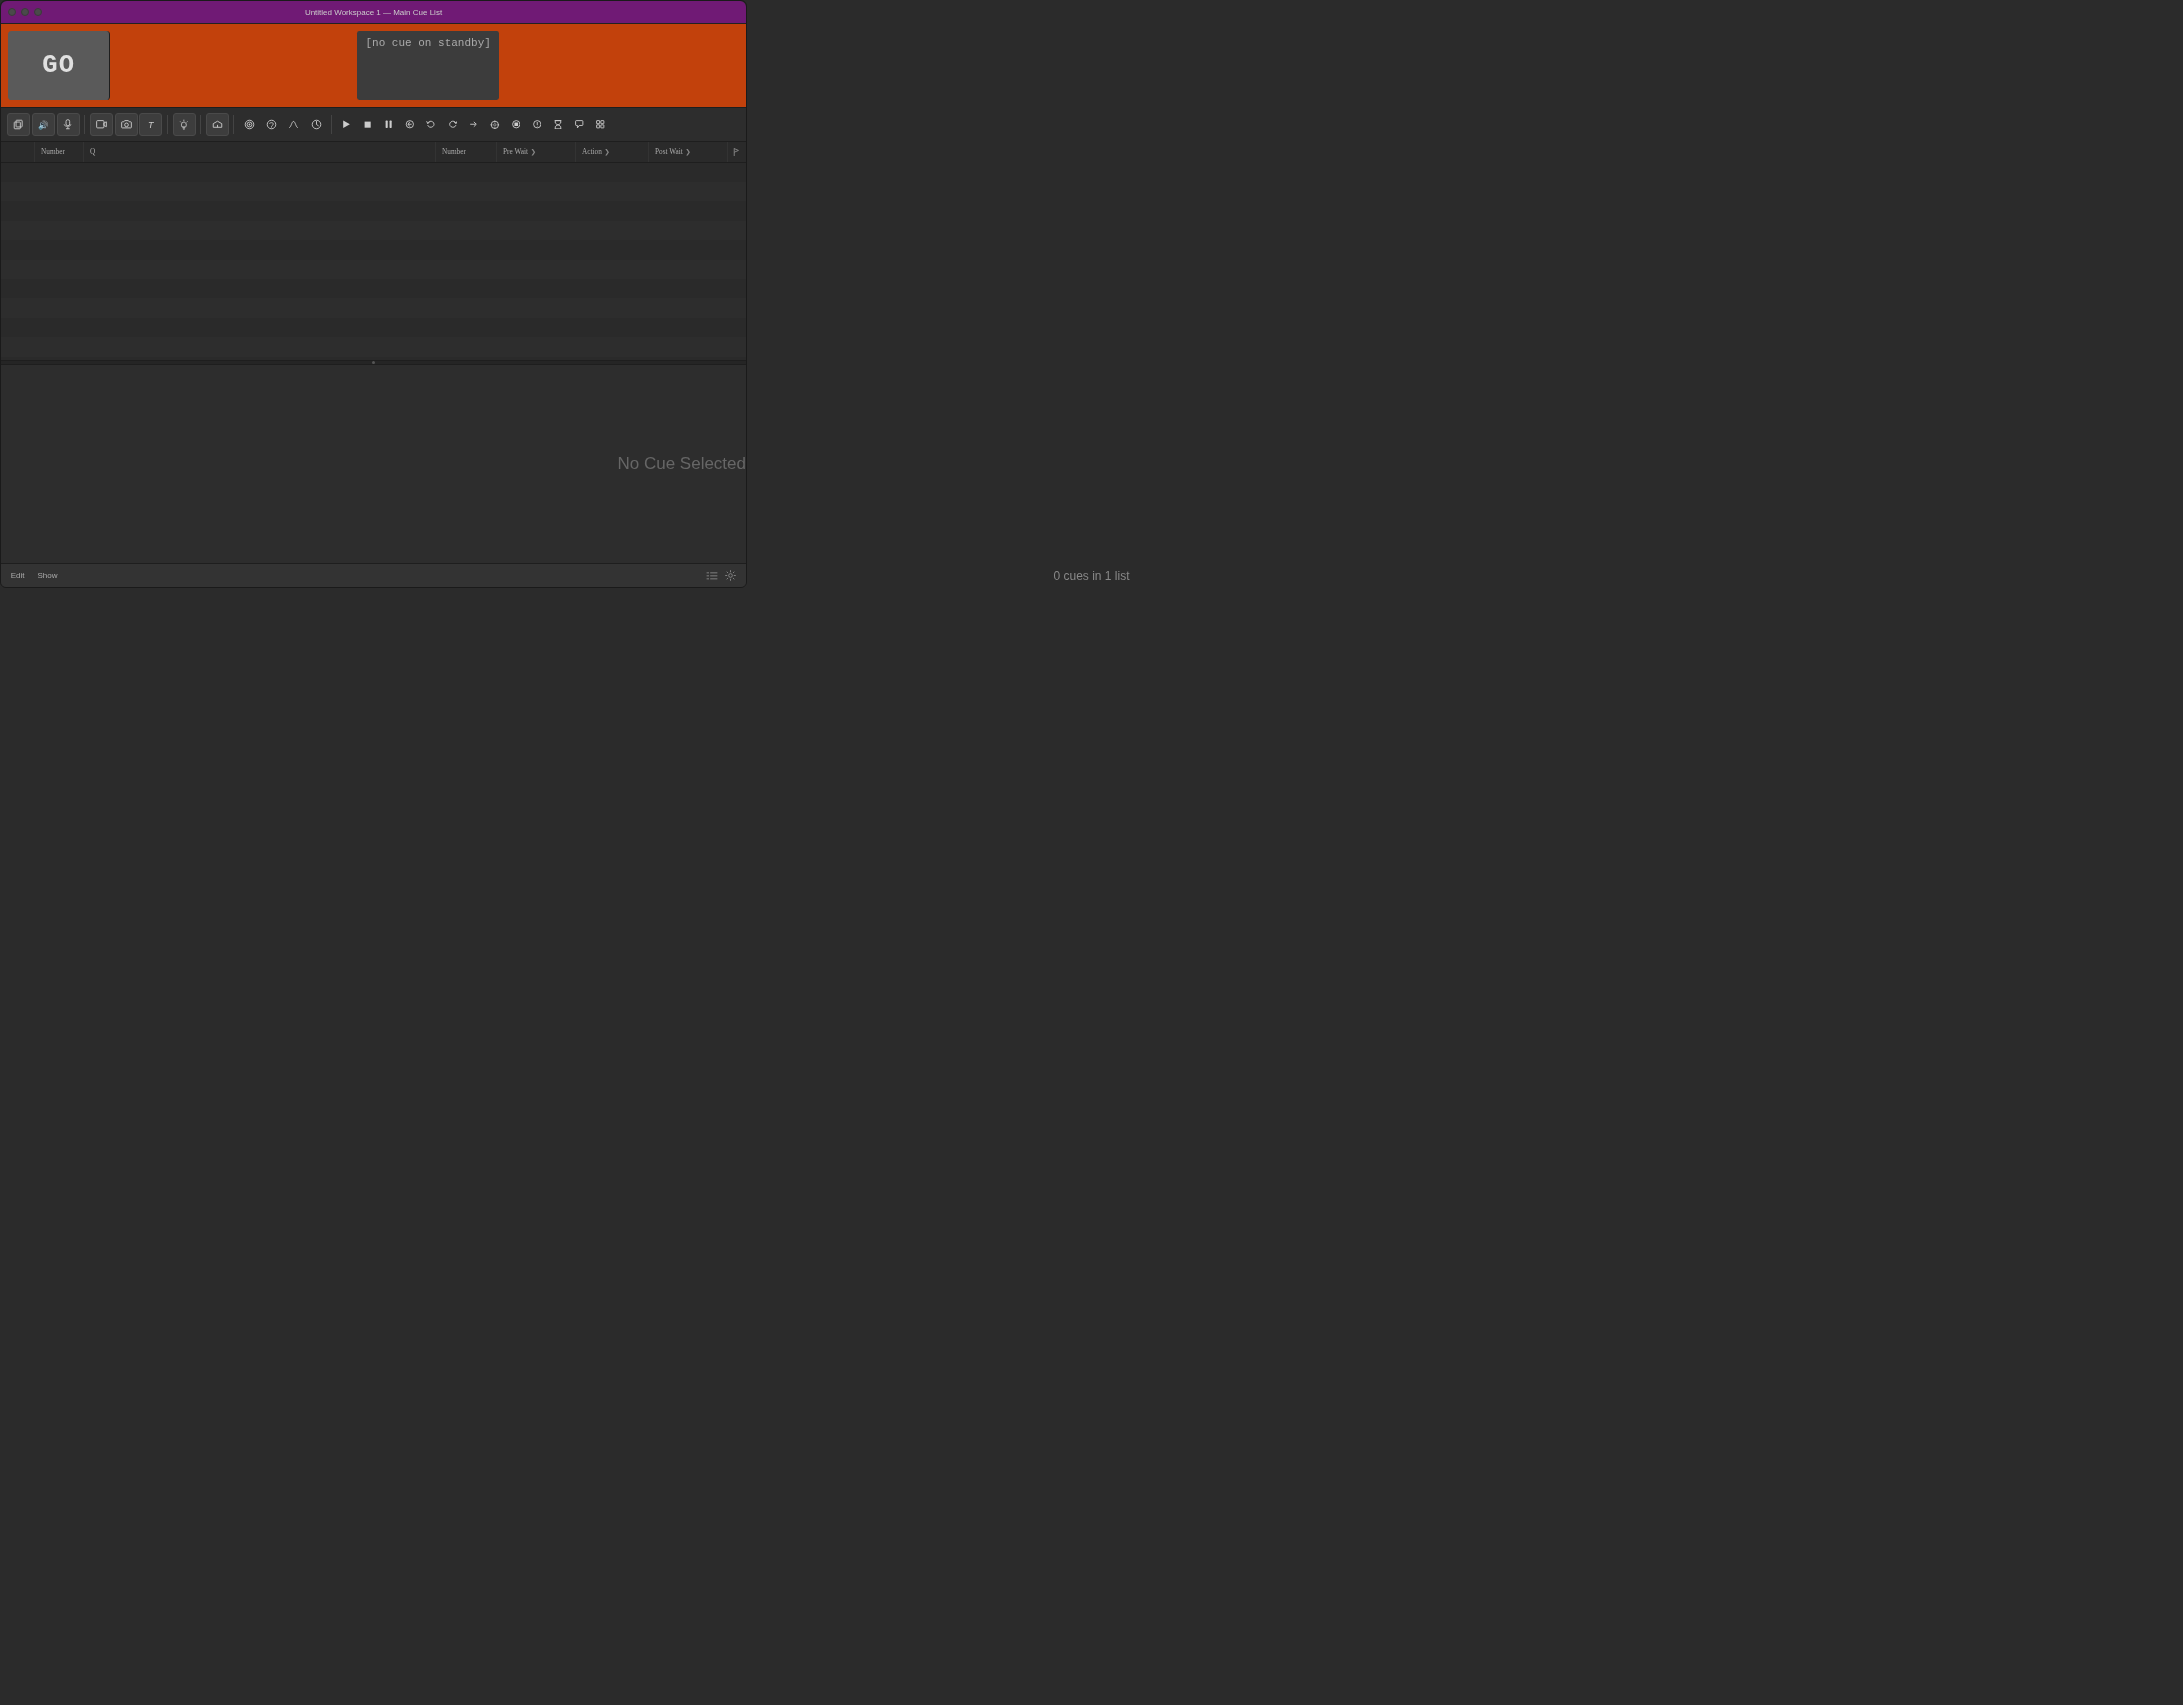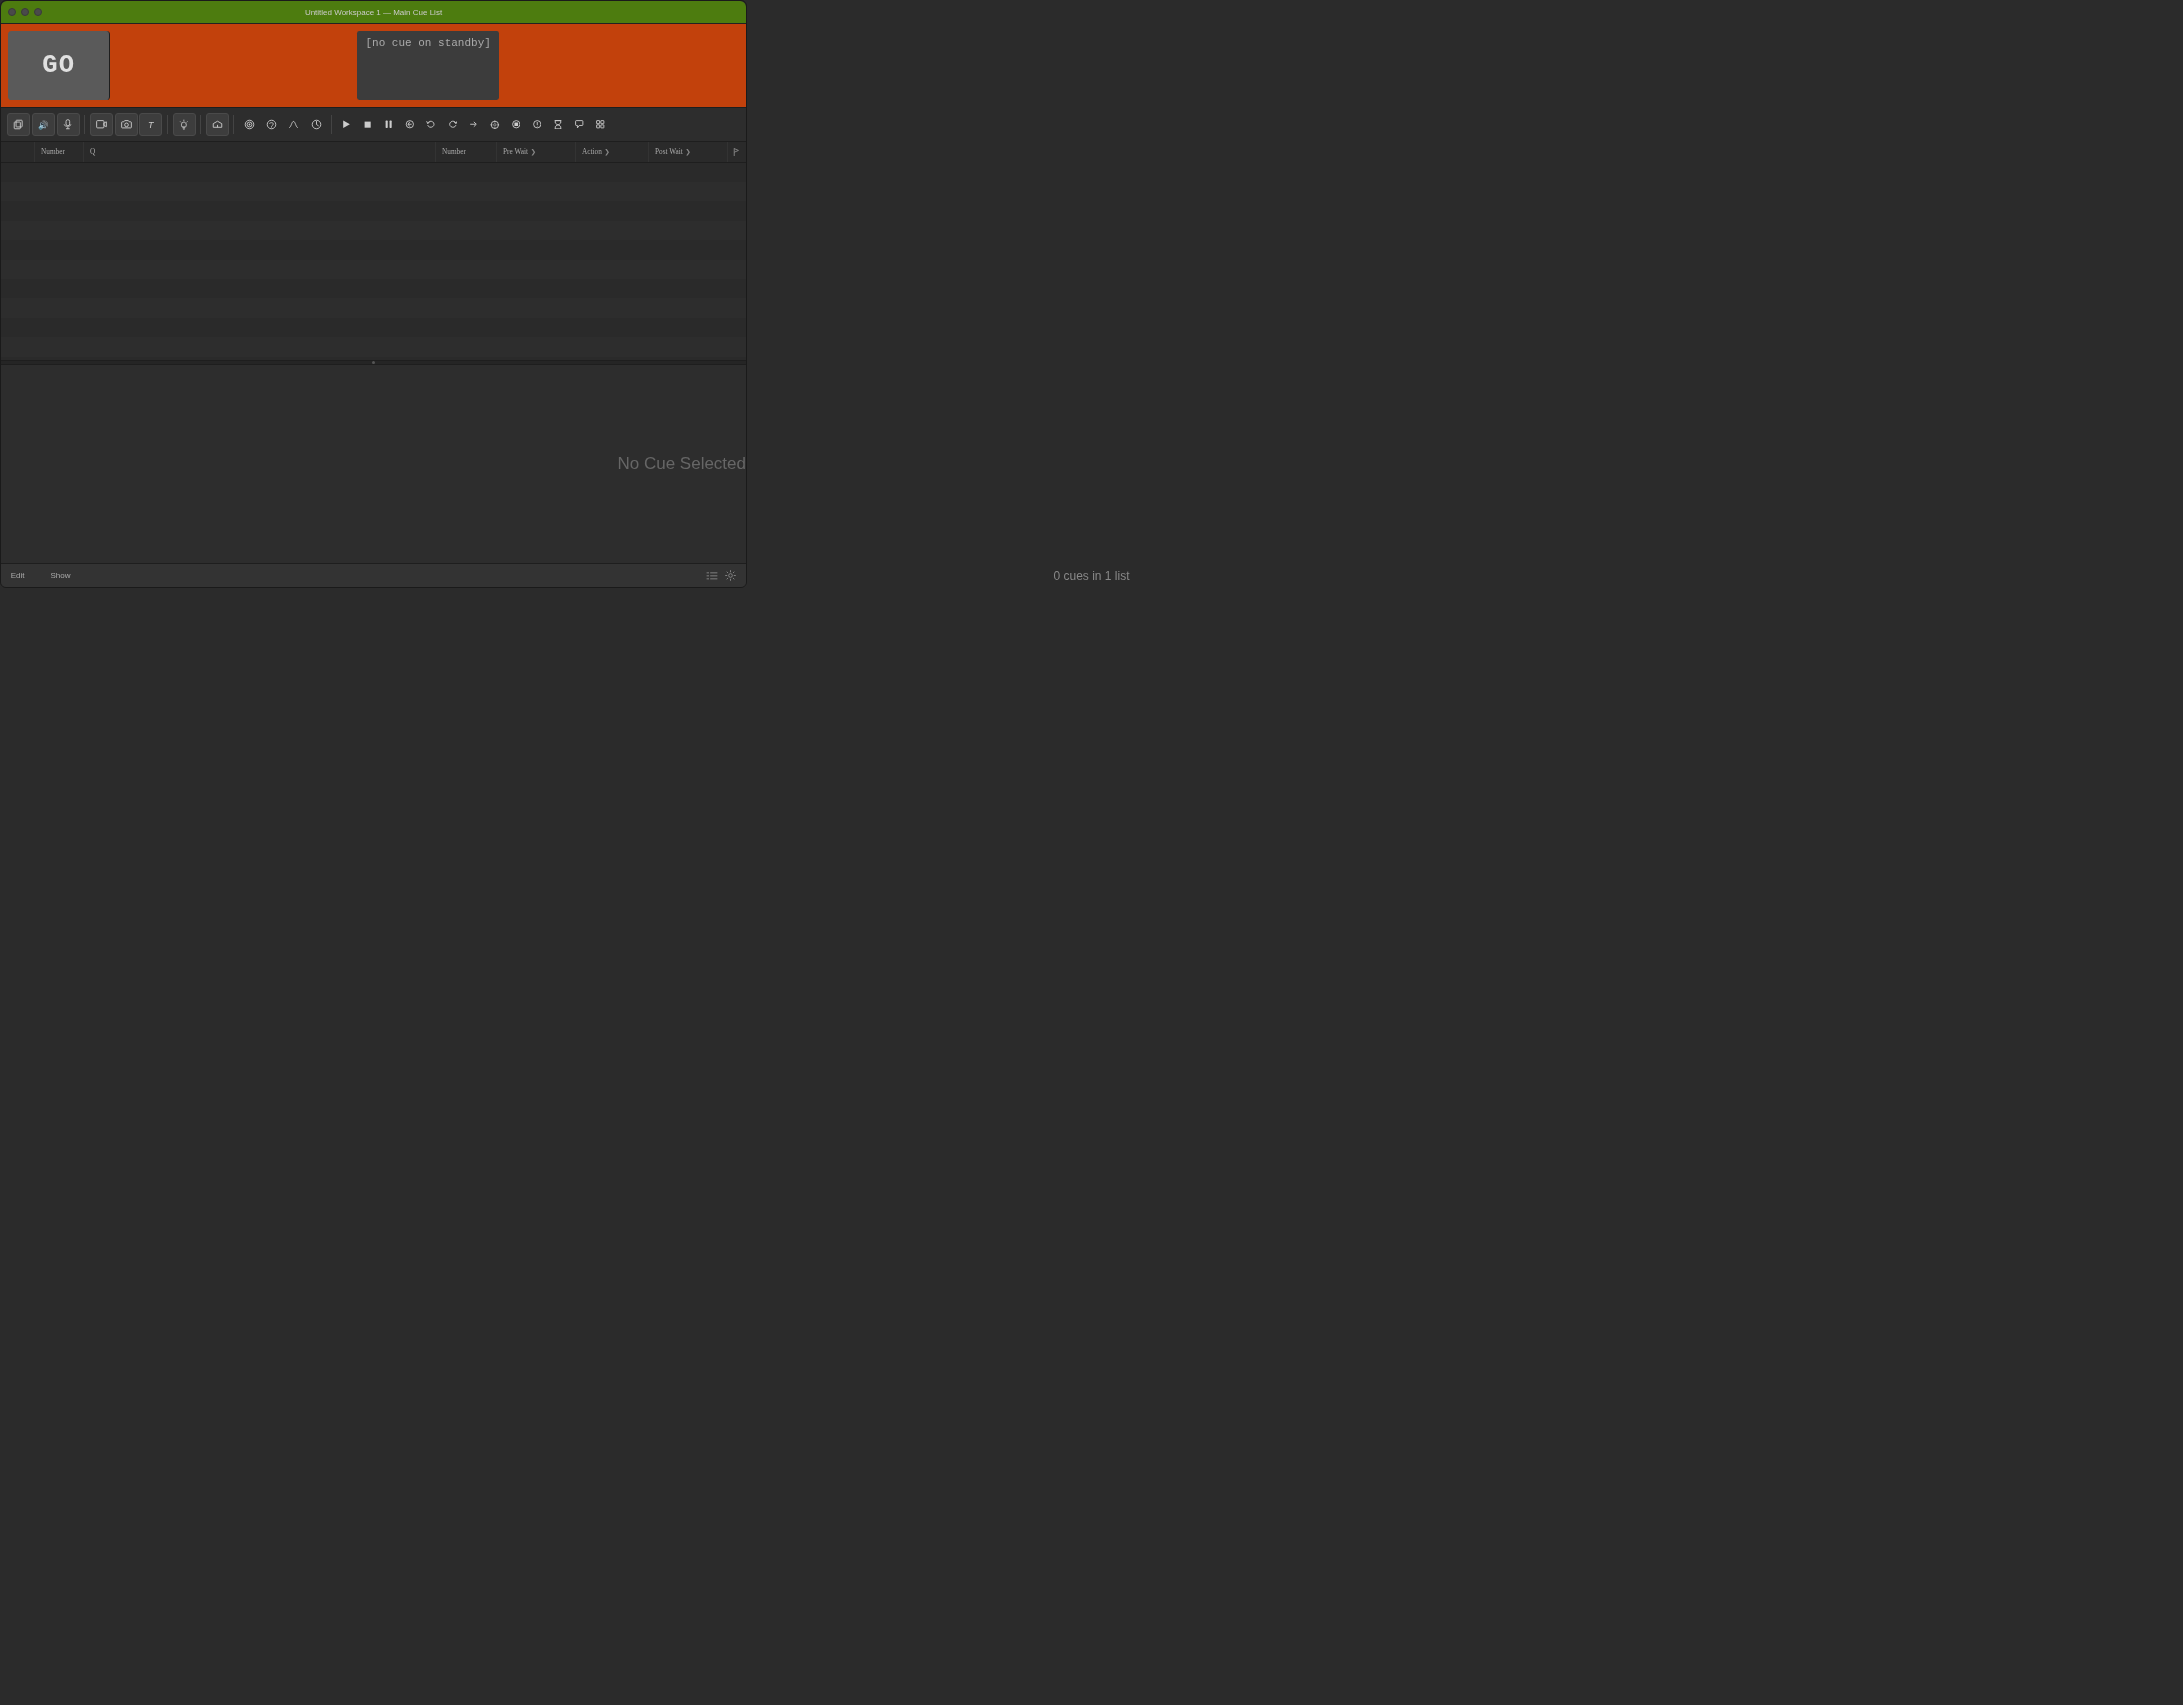--- a/index.html
+++ b/index.html
@@ -10,21 +10,21 @@
       height: 588px;
       overflow: hidden;
       border-radius: 6px;
       border: 0.6px solid #1a1a1a;
       display: flex;
       flex-direction: column;
     }
 
     
     .titlebar {
-      background: #4d7c0f;
+      background: #701a75;
       height: 23px;
       display: flex;
       align-items: center;
       justify-content: center;
       position: relative;
       border-radius: 6px 6px 0 0;
       border-bottom: 0.6px solid #222;
       flex-shrink: 0;
     }
     .titlebar-title {
@@ -254,21 +254,21 @@
       background: #333;
       border-top: 0.6px solid #1e1e1e;
       display: flex;
       align-items: center;
       justify-content: space-between;
       padding: 0 9.7px;
       flex-shrink: 0;
     }
     .status-left {
       display: flex;
-      gap: 26px;
+      gap: 13px;
       align-items: flex-end;
     }
     .status-btn {
       color: #aaa;
       font-size: 8px;
       cursor: pointer;
       background: none;
       border: none;
     }
     .status-center {

